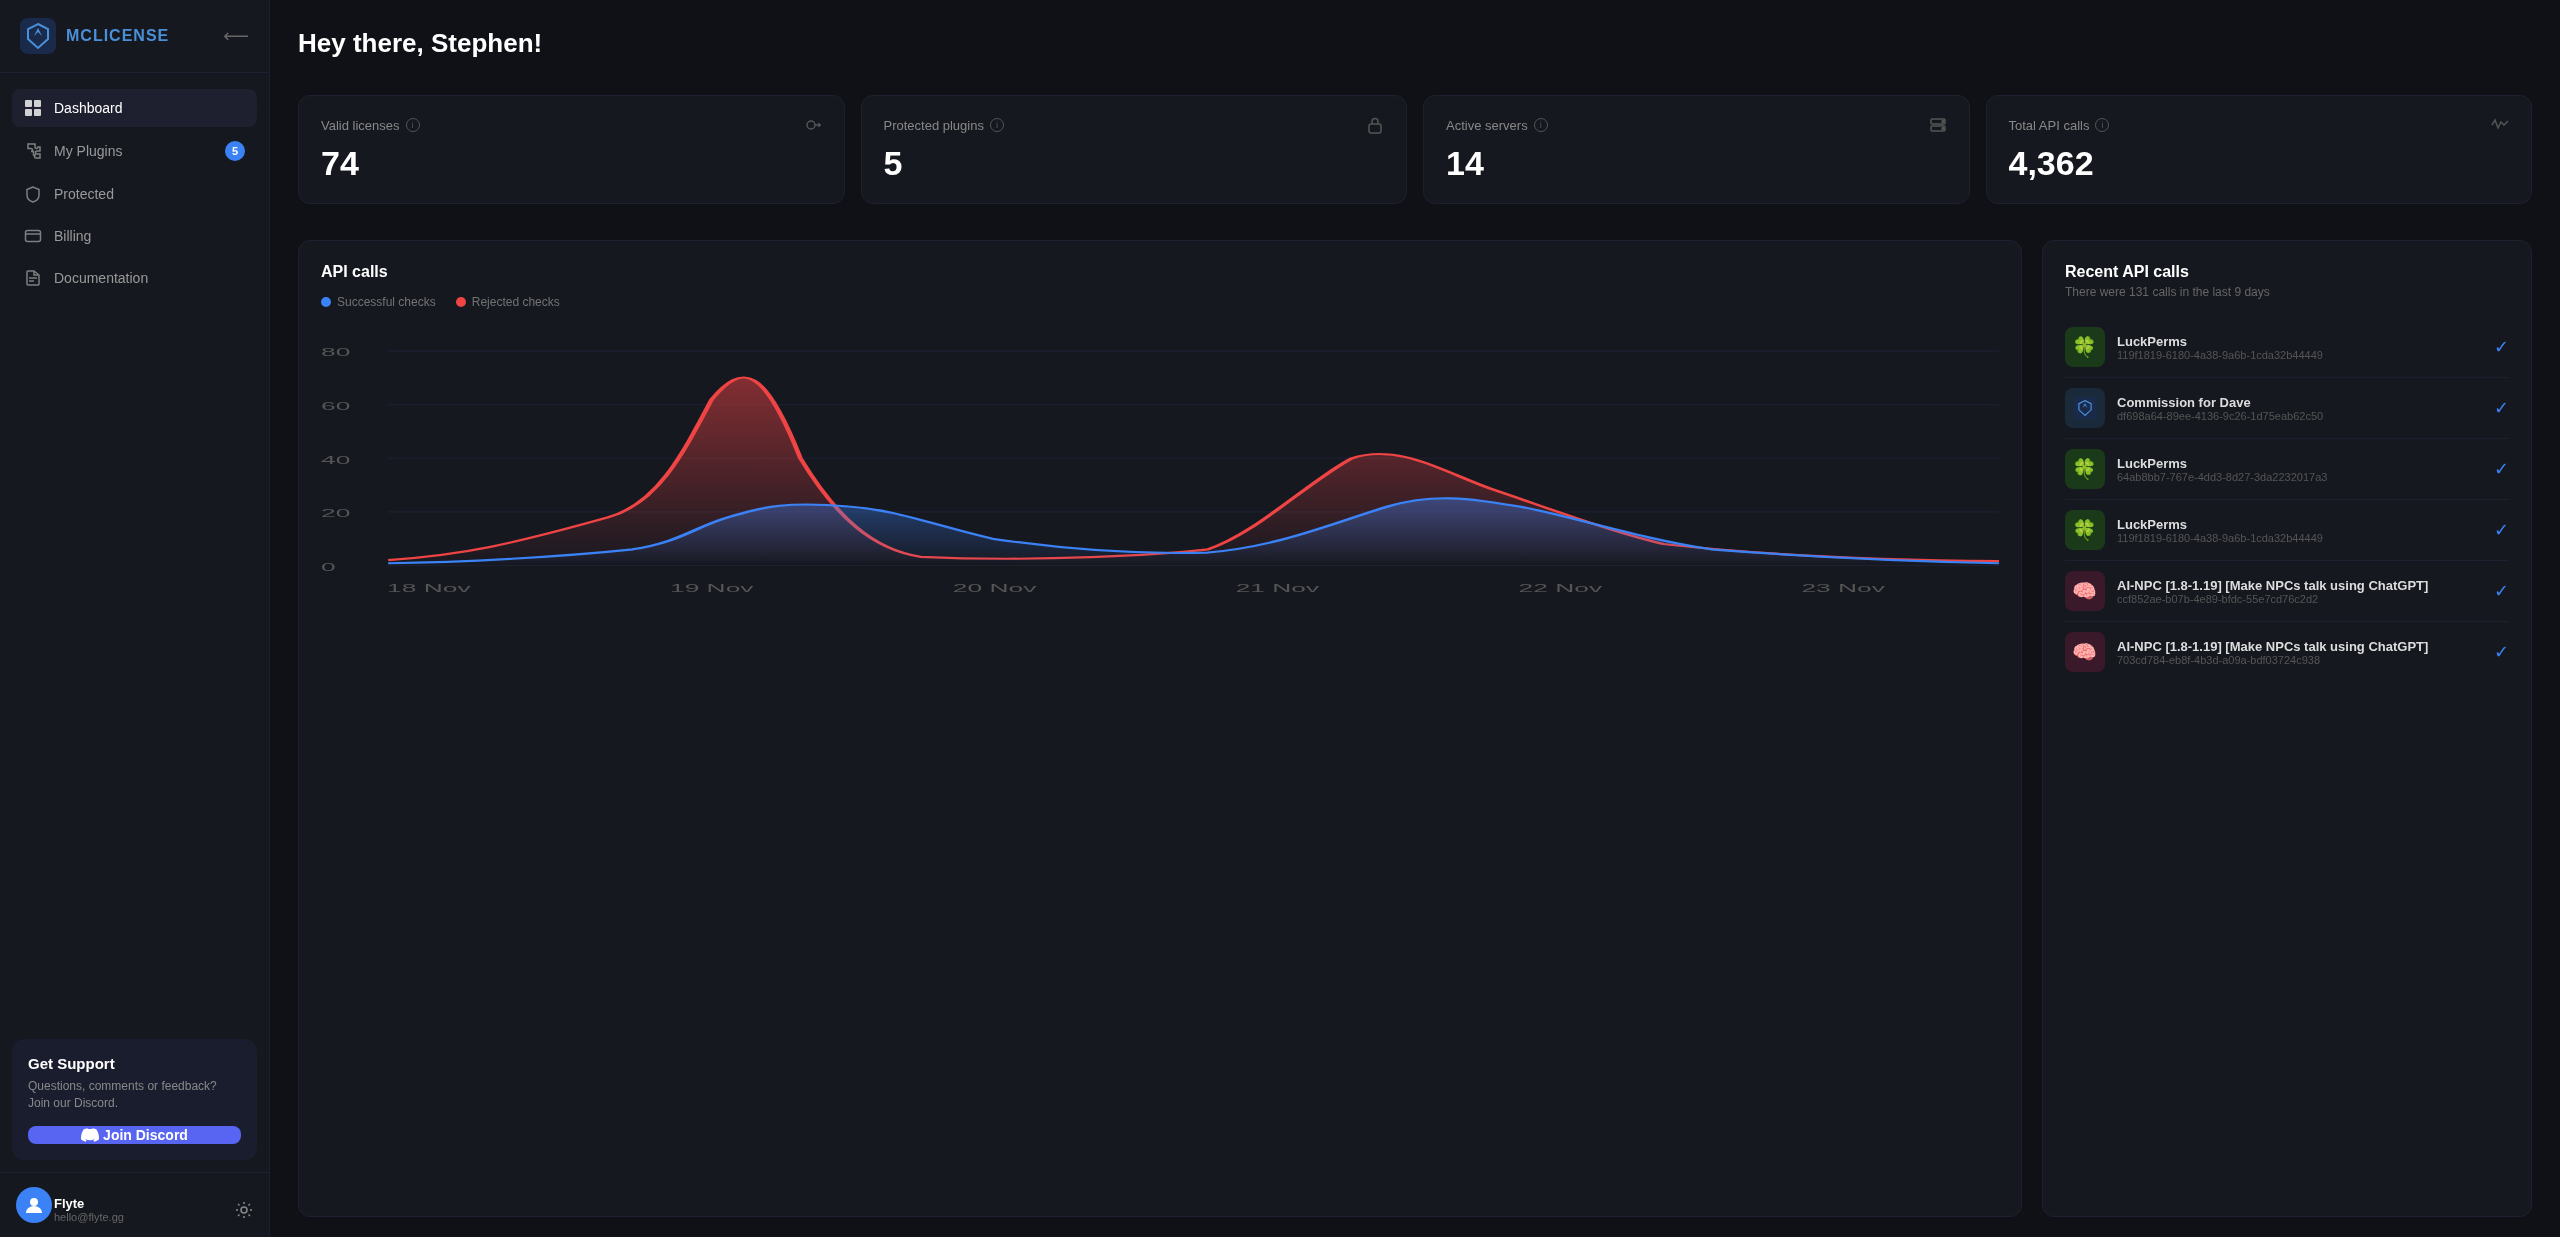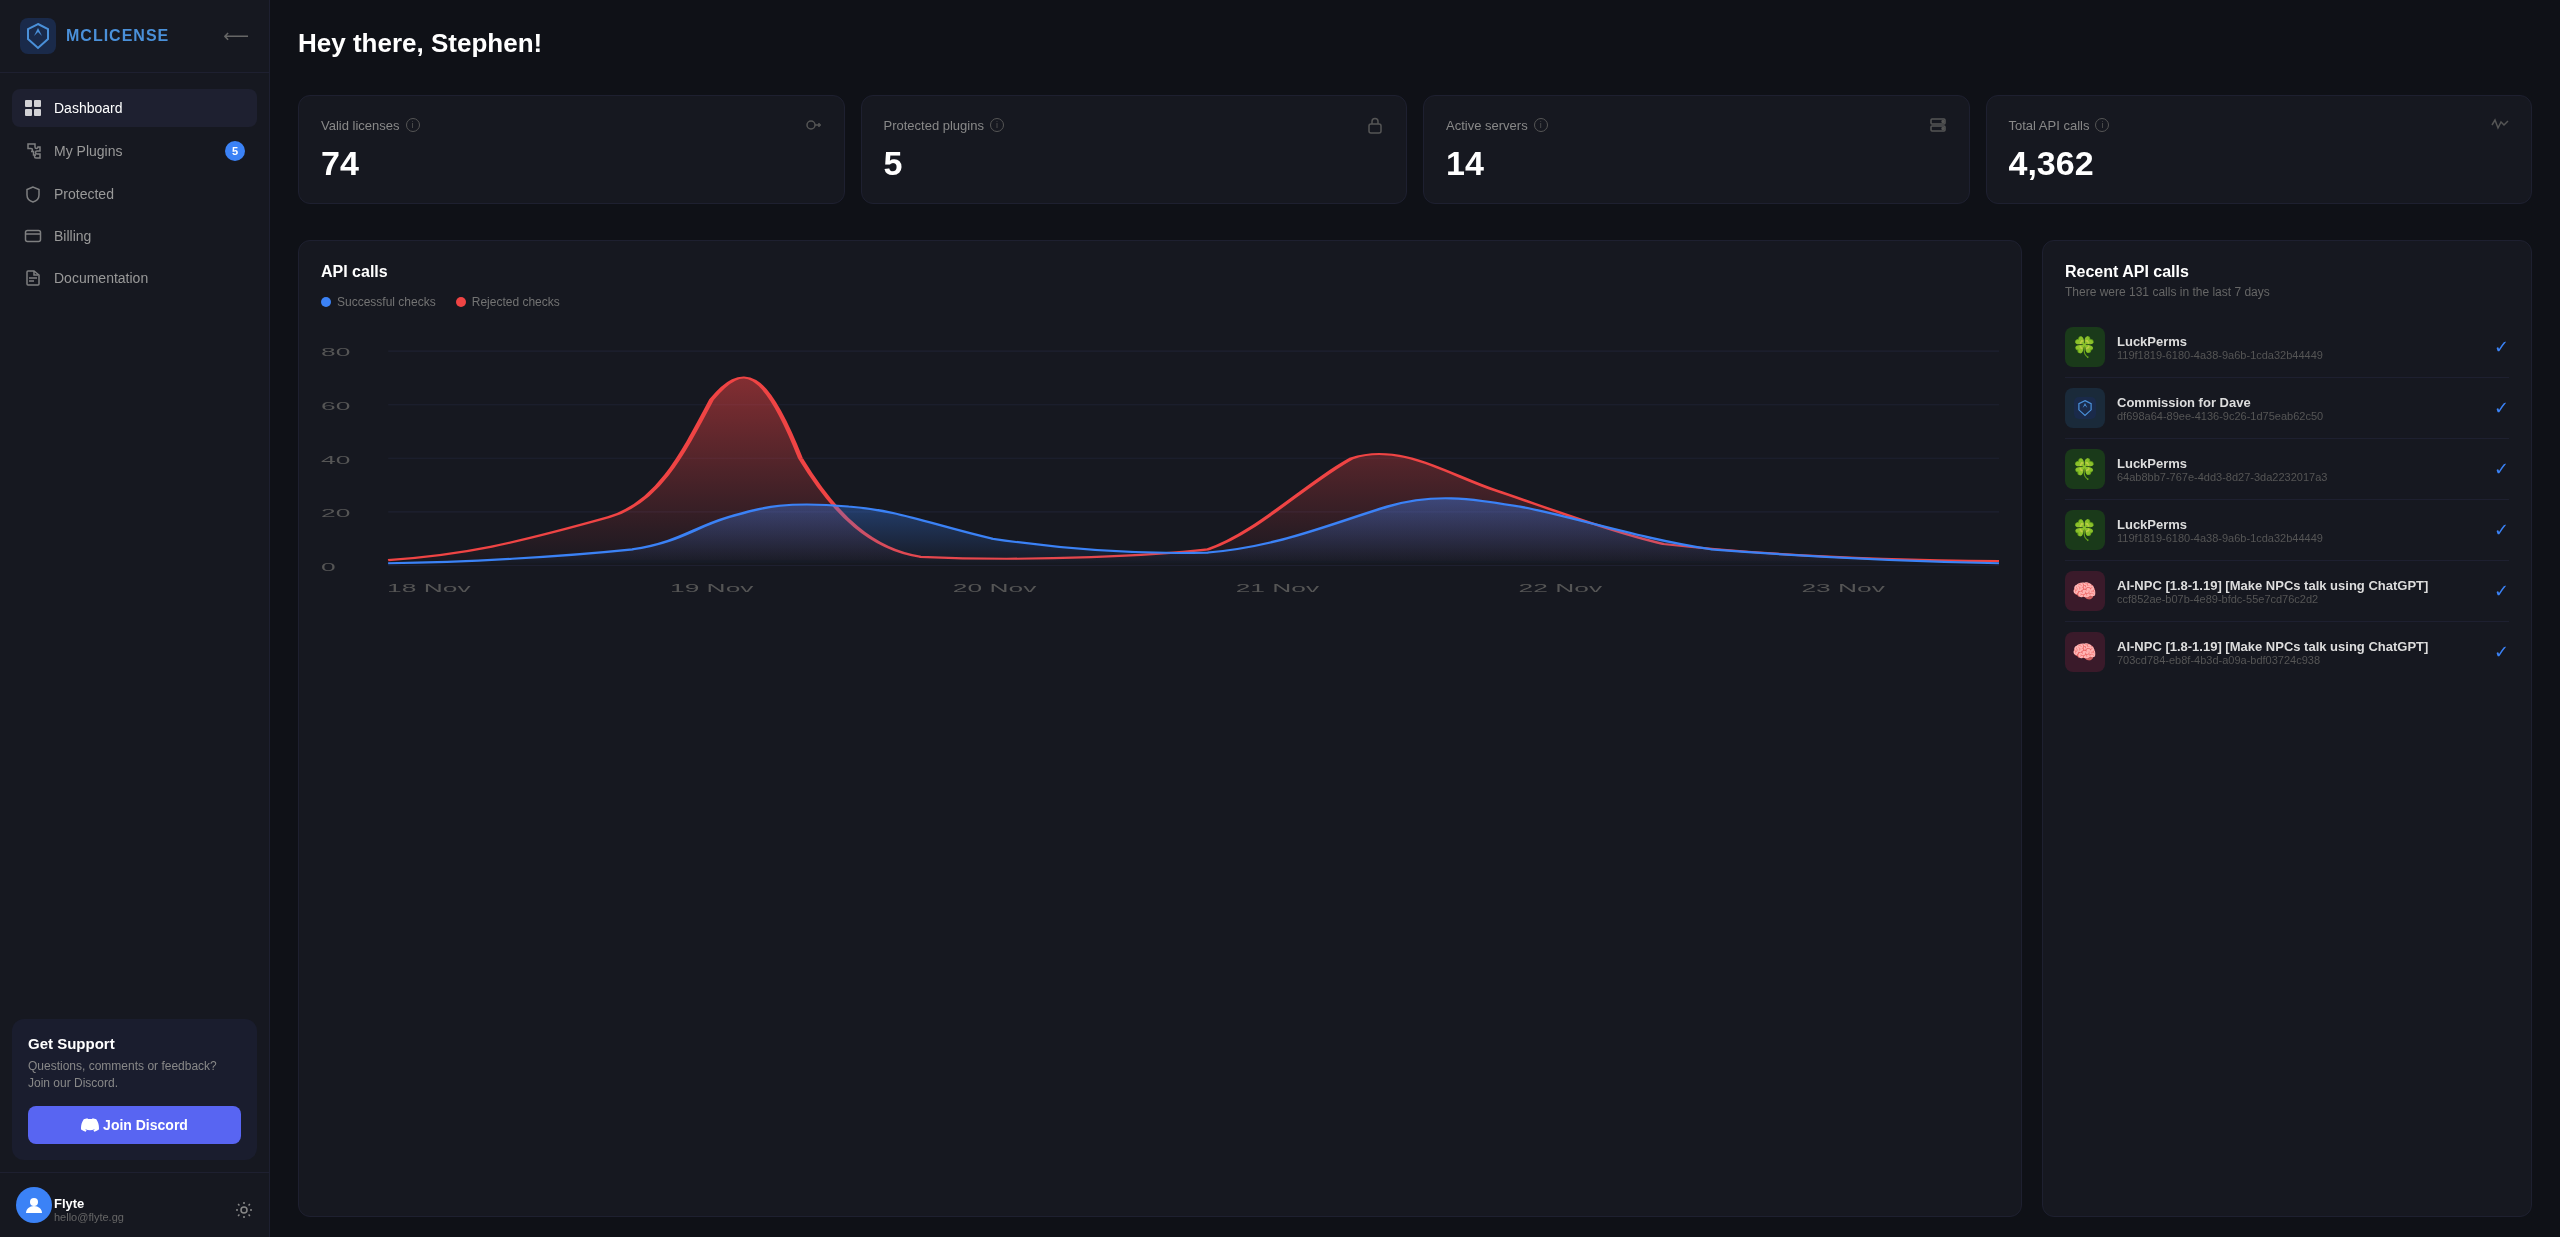--- a/index.html
+++ b/index.html
@@ -122,21 +122,20 @@
       line-height: 1.4;
       margin-bottom: 14px;
     }
 
     #discord-btn {
       width: 100%;
       background: #5865f2;
       color: #fff;
       border: none;
       border-radius: 8px;
-      padding: 10px;
       font-size: 14px;
       font-weight: 600;
       cursor: pointer;
       display: flex;
       align-items: center;
       justify-content: center;
       gap: 4px;
     }
 
     
@@ -556,21 +555,21 @@
           <path d="M28,225 C60,220 80,210 120,185 C140,172 150,130 163,75 C176,40 185,45 200,130 C215,185 230,215 250,222 C300,227 350,220 370,215 C390,200 410,155 430,130 C450,115 470,145 490,160 C510,175 540,200 560,210 C600,220 650,225 700,226" fill="none" stroke="#ef4444" stroke-width="2"></path>
 
           <path d="M28,228 C60,227 100,222 130,215 C150,208 155,195 170,185 C185,175 195,170 220,175 C240,178 255,192 280,205 C310,215 340,220 370,218 C400,212 420,192 445,175 C465,162 480,168 500,175 C520,183 550,205 580,215 C620,222 660,226 700,228" fill="url(#blueGrad)"></path>
           <path d="M28,228 C60,227 100,222 130,215 C150,208 155,195 170,185 C185,175 195,170 220,175 C240,178 255,192 280,205 C310,215 340,220 370,218 C400,212 420,192 445,175 C465,162 480,168 500,175 C520,183 550,205 580,215 C620,222 660,226 700,228" fill="none" stroke="#3b82f6" stroke-width="2"></path>
         </svg>
       </div>
     </div>
 
     <div id="api-panel">
       <div id="api-panel-title">Recent API calls</div>
-      <div id="api-panel-subtitle">There were 131 calls in the last 7 days</div>
+      <div id="api-panel-subtitle">There were 131 calls in the last 9 days</div>
 
       <div id="api-items-list">
 
         <div class="api-item">
           <div class="api-plugin-icon" style="background:#1a3a1a">🍀</div>
           <div class="api-item-info">
             <div class="api-plugin-name">LuckPerms</div>
             <div class="api-plugin-uuid">119f1819-6180-4a38-9a6b-1cda32b44449</div>
           </div>
           <span class="api-check-icon">✓</span>

